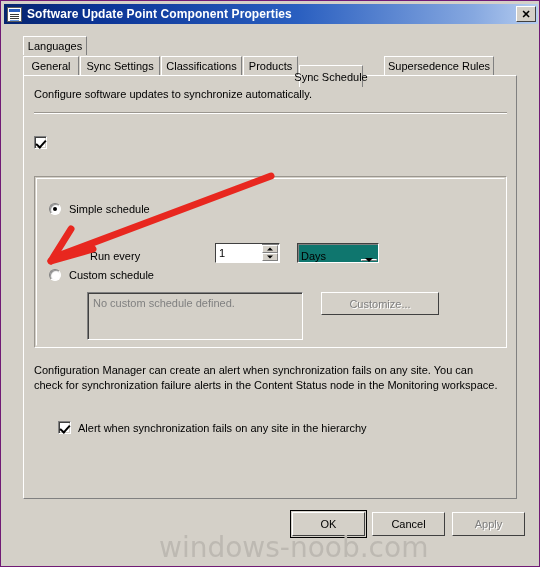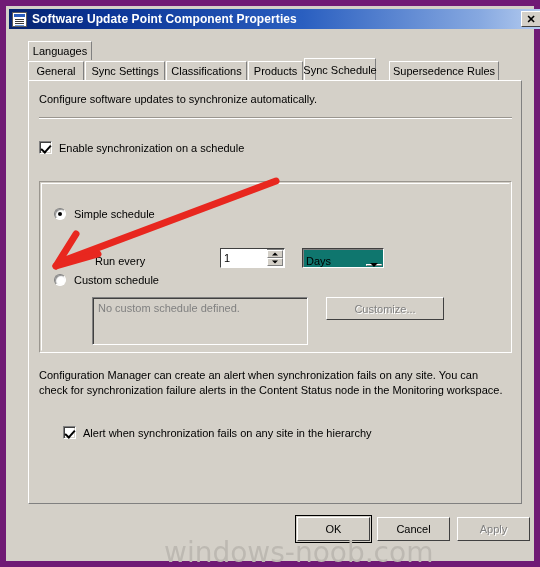--- a/index.html
+++ b/index.html
@@ -18,21 +18,21 @@
     position: relative;
   }
 
   
   #window {
     position: absolute;
     left: 0; top: 0;
     width: 540px;
     height: 567px;
     background: #d4d0c8;
-    border: 6px solid #701a75;
+    border: 1px solid #701a75;
     box-sizing: border-box;
   }
 
   
   #titlebar {
     position: absolute;
     left: 3px; top: 3px;
     width: 534px;
     height: 20px;
     background: linear-gradient(to right, #06246f 0%, #0b3496 18%, #2a5fc0 55%, #86a8e0 88%, #b6cdf0 100%);
@@ -452,36 +452,35 @@
     </div>
     <div class="tab row2" style="left:57px; width:80px;">
       <span>Sync Settings</span>
     </div>
     <div class="tab row2" style="left:138px; width:81px;justify-content:center;">
       <span>Classifications</span>
     </div>
     <div class="tab row2" style="left:220px; width:55px;">
       <span>Products</span>
     </div>
-    <div class="tab row2 active" style="left:276px; width:72px;">
+    <div class="tab row2 active" style="left:276px; width:64px;margin-top:12px;">
       <span>Sync Schedule</span>
     </div>
     <div class="tab row2" style="left:361px; width:110px;">
       <span>Supersedence Rules</span>
     </div>
   </div>
 
   <div id="tabpage">
 
     <div id="intro-text">Configure software updates to synchronize automatically.</div>
     <div id="intro-divider"></div>
 
     <div class="chk-row" style="left:10px; top:60px;">
       <span class="chk-box checked"></span>
-      <span class="chk-label">Enable synchronization on a schedule</span>
     </div>
 
     <div id="groupbox">
       <div id="groupbox-inner"></div>
 
       <div class="radio-row" style="left:14px; top:26px;">
         <span class="radio-mark selected"></span>
         <span class="radio-label">Simple schedule</span>
       </div>
 

